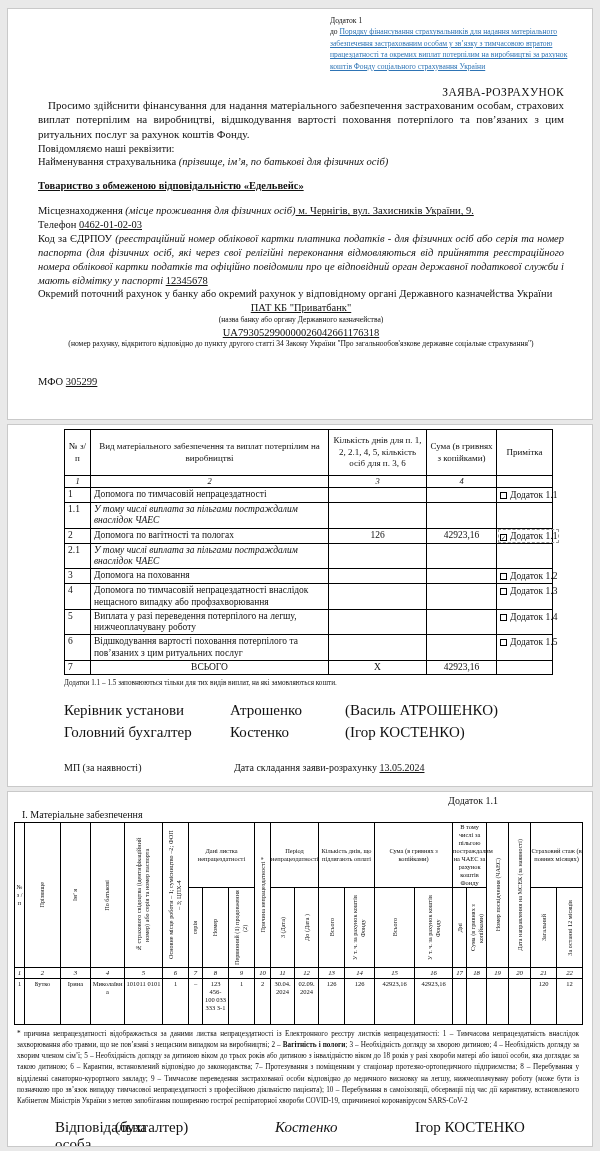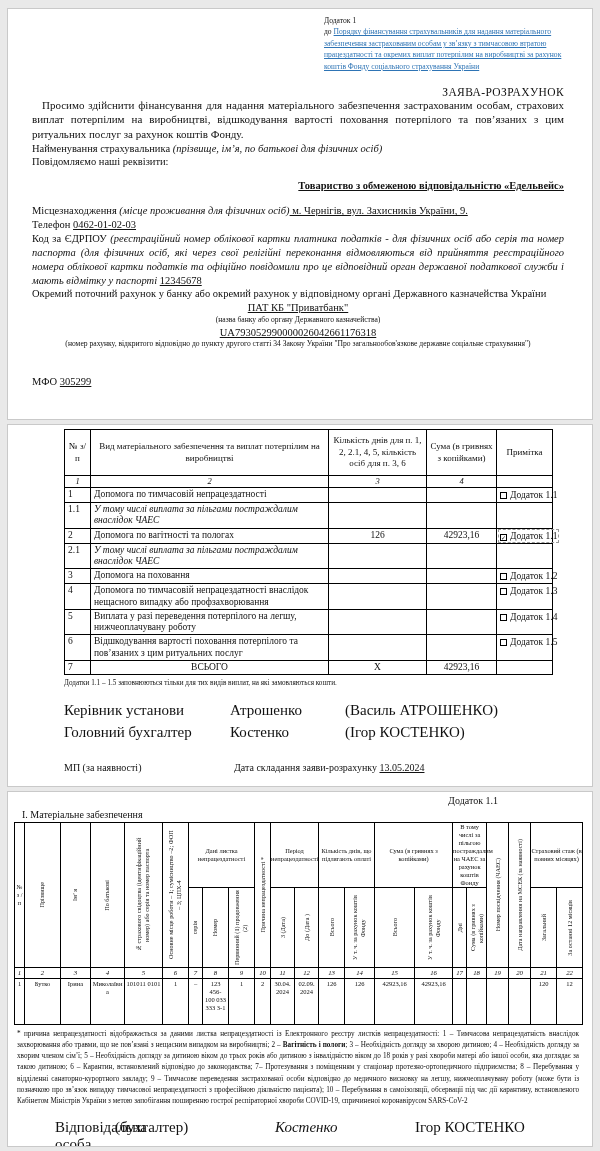--- a/index.html
+++ b/index.html
@@ -1,31 +1,31 @@
 <!DOCTYPE html>
 <html><head>
 <meta charset="utf-8">
 <style>
   *{margin:0;padding:0;box-sizing:border-box}
   html,body{width:600px;background:#e9e9e9}
   body{height:1151px;font-family:"Liberation Serif","DejaVu Serif",serif;color:#111;overflow:hidden}
   .page{background:#fff;border:1px solid #c9c9c9;margin:0 7px;overflow:hidden}
-  #page1{margin-top:8px;height:412px;padding:6px 28px 0 24px}
+  #page1{margin-top:8px;height:412px;padding:6px 28px 0 30px}
   #page2{margin-top:4px;height:363px;padding:4px 38px 0 56px}
   #page3{margin-top:4px;height:356px;padding:3px 10px 0 6px}
   
   .annex-block{margin-left:292px;width:242px;font-size:7.6px;line-height:1.5}
   .link{color:#2e74b5;text-decoration:underline;cursor:pointer}
   .doc-title{margin-top:14px;text-align:right;font-size:11.5px;letter-spacing:.4px}
   .intro{margin-top:0;font-size:11px;line-height:1.32;text-align:justify;text-indent:10px}
   .line{font-size:10.5px;line-height:1.32}
   .just{text-align:justify}
   .hint{font-style:italic}
   .u{text-decoration:underline}
-  .company{margin:11px 0 13px 0;text-align:right;font-weight:bold;text-decoration:underline;font-size:10.5px}
+  .company{margin:11px 0 13px 0;text-align:left;font-weight:bold;text-decoration:underline;font-size:10.5px}
   .centerline{text-align:center;font-size:10.5px;line-height:1.3}
   .smallhint{text-align:center;font-size:7.6px;line-height:1.4}
   .mfo{margin-top:26px;font-size:10.5px}
   
   .t1{border-collapse:collapse;width:489px;table-layout:fixed}
   .t1 th,.t1 td{border:1px solid #000;font-weight:normal}
   .t1 thead th{text-align:center;font-size:9px;line-height:1.3;vertical-align:middle;padding:5px 2px}
   .t1 .numrow td{text-align:center;font-style:italic;font-size:8.5px;padding:0;line-height:11px}
   .t1 tbody td{font-size:9.5px;line-height:1.18;padding:1px 3px;vertical-align:top}
   .t1 .c-days,.t1 .c-sum{text-align:center}
@@ -66,23 +66,23 @@
 <div class="page" id="page1">
   <div class="annex-block">
     <div>Додаток 1</div>
     <div><span>до </span><span class="link">Порядку фінансування страхувальників для надання матеріального забезпечення застрахованим особам у зв’язку з тимчасовою втратою працездатності та окремих виплат потерпілим на виробництві за рахунок коштів Фонду соціального страхування України</span></div>
   </div>
 
   <div class="doc-title">ЗАЯВА-РОЗРАХУНОК</div>
 
   <p class="intro">Просимо здійснити фінансування для надання матеріального забезпечення застрахованим особам, страхових виплат потерпілим на виробництві, відшкодування вартості поховання потерпілого та пов’язаних з цим ритуальних послуг  за рахунок коштів Фонду.</p>
 
+  <div class="line">Повідомляємо наші реквізити:</div>
+
   <div class="line"><span>Найменування страхувальника </span><span class="hint">(прізвище,  ім’я,  по  батькові для фізичних осіб)</span></div>
-
-  <div class="line">Повідомляємо наші реквізити:</div>
 
   <div class="company">Товариство з обмеженою відповідальністю «Едельвейс»</div>
 
   <div class="line"><span>Місцезнаходження </span><span class="hint">(місце проживання для фізичних осіб)</span><span class="u"> м. Чернігів, вул. Захисників України, 9.</span></div>
 
   <div class="line"><span>Телефон </span><span class="u">0462-01-02-03</span></div>
 
   <div class="line just"><span>Код за ЄДРПОУ </span><span class="hint">(реєстраційний номер облікової картки платника податків - для фізичних осіб або серія та номер паспорта (для фізичних осіб, які через свої релігійні переконання відмовляються від прийняття реєстраційного номера облікової картки податків та офіційно повідомили про це відповідний орган державної податкової служби і мають відмітку у паспорті </span><span class="u">12345678</span></div>
 
   <div class="line">Окремий поточний рахунок у банку або окремий рахунок у відповідному органі Державного казначейства України</div>

